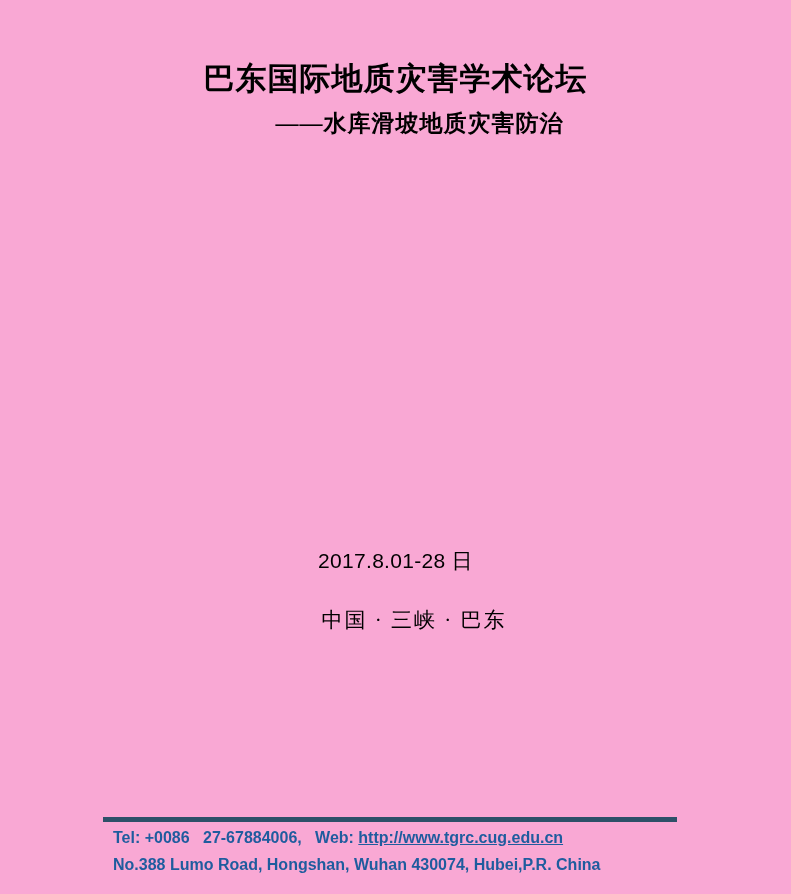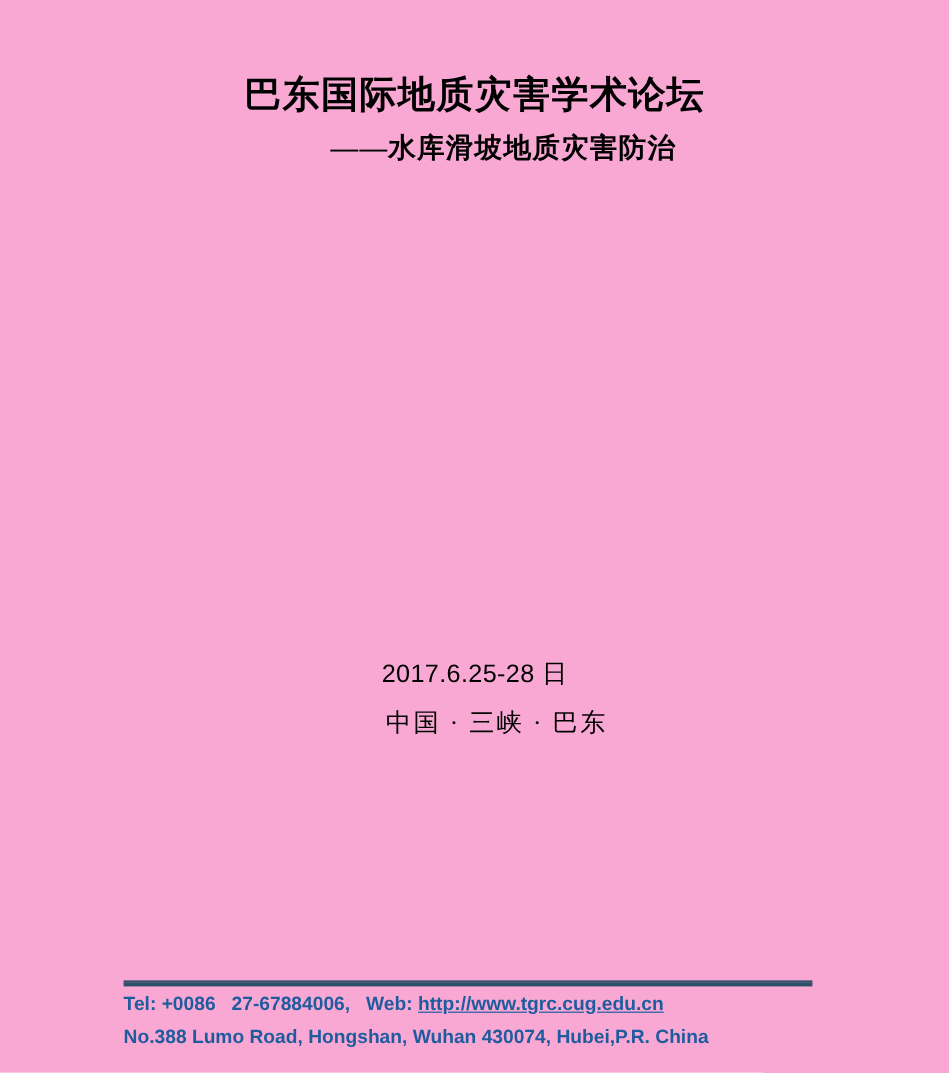--- a/index.html
+++ b/index.html
@@ -56,39 +56,40 @@
     font-family: "DejaVu Sans", sans-serif;
     font-weight: bold;
   }
   .event-date {
     top: 547px;
     font-family: "Liberation Sans", sans-serif;
     font-size: 21px;
     letter-spacing: 0.3px;
   }
   .event-location {
-    top: 588px;
+    top: 606px;
     font-family: "Liberation Serif", serif;
     font-size: 21px;
     letter-spacing: 2px;
     padding-left: 37px;
   }
   .footer {
     position: absolute;
     left: 103px;
     top: 817px;
     width: 574px;
   }
   .footer-rule {
     height: 2px;
     border-top: 2px solid #2d5068;
     border-bottom: 3px solid #2d5068;
   }
   .footer-text {
     margin-top: 4px;
+    margin-left: 10px;
     font-family: "Liberation Sans", sans-serif;
     font-size: 16px;
     font-weight: bold;
     color: #1f5c9e;
     line-height: 23px;
     white-space: pre;
   }
   .footer-link {
     color: #1f5c9e;
     text-decoration: underline;
@@ -99,21 +100,21 @@
 <body>
 
 <div class="page">
 
   <h1 class="centered title">巴东国际地质灾害学术论坛</h1>
 
   <h2 class="centered subtitle">——水库滑坡地质灾害防治</h2>
 
 
 
-  <div class="centered event-date">2017.6.25-28 日</div>
+  <div class="centered event-date">2017.8.01-28 日</div>
 
   <div class="centered event-location">中国 · 三峡 · 巴东</div>
 
   <div class="footer">
     <div class="footer-rule"></div>
     <div class="footer-text"><span>Tel: +0086   27-67884006,   Web: </span><a class="footer-link">http://www.tgrc.cug.edu.cn</a></div>
     <div class="footer-text">No.388 Lumo Road, Hongshan, Wuhan 430074, Hubei,P.R. China</div>
   </div>
 
 </div>

